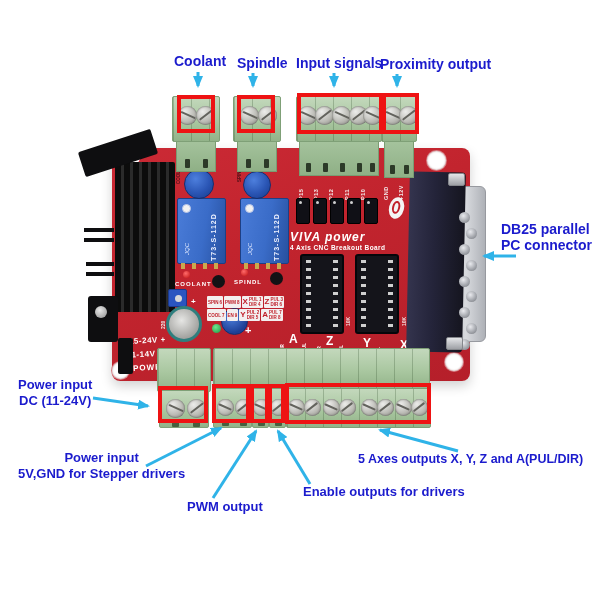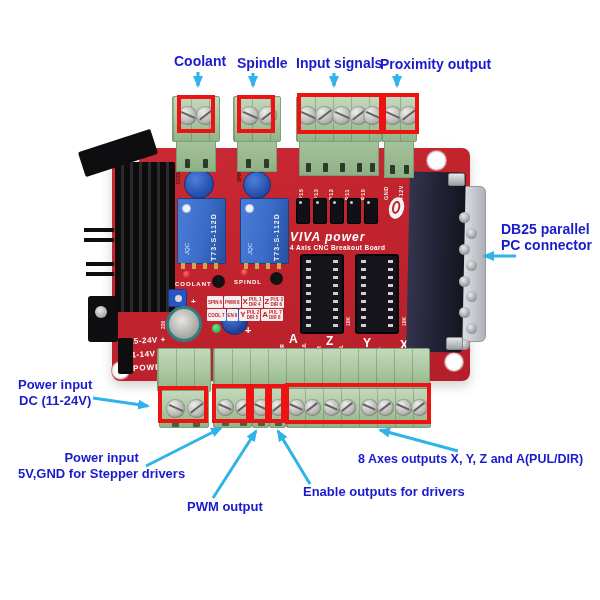--- a/index.html
+++ b/index.html
@@ -407,15 +407,15 @@
     <div>DC (11-24V)</div>
   </div>
 
   <div class="lbl small" style="left:18px;top:450px;">
     <div>Power input</div>
     <div>5V,GND for Stepper drivers</div>
   </div>
 
   <div class="lbl small" style="left:187px;top:499px;">PWM output</div>
   <div class="lbl small" style="left:303px;top:484px;">Enable outputs for drivers</div>
-  <div class="lbl small" style="left:358px;top:451px;font-size:12.5px;">8 Axes outputs X, Y, Z and A(PUL/DIR)</div>
+  <div class="lbl small" style="left:358px;top:451px;font-size:12.5px;">5 Axes outputs X, Y, Z and A(PUL/DIR)</div>
 
 </div>
 
 </body></html>

